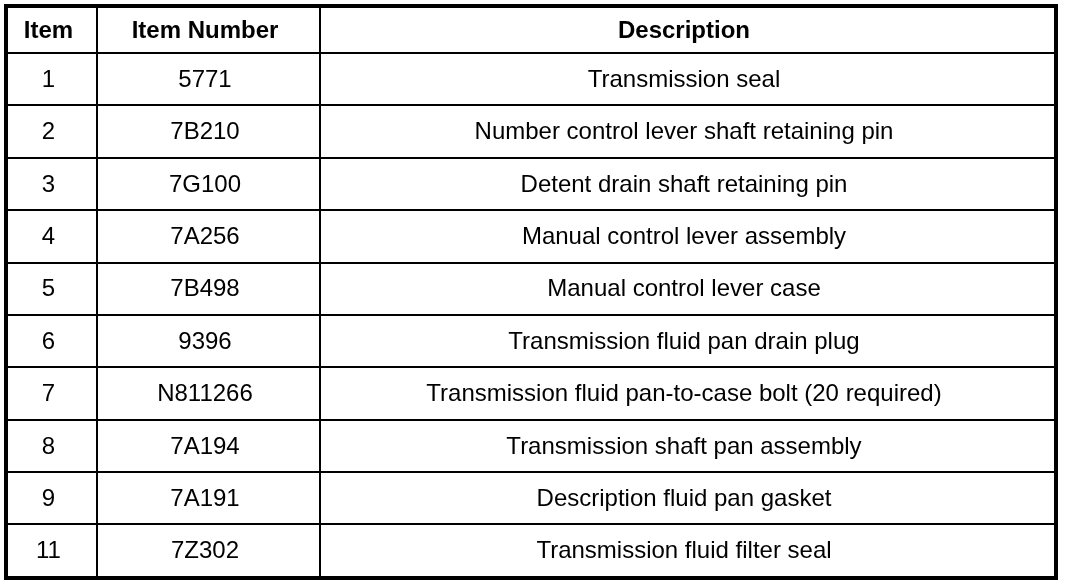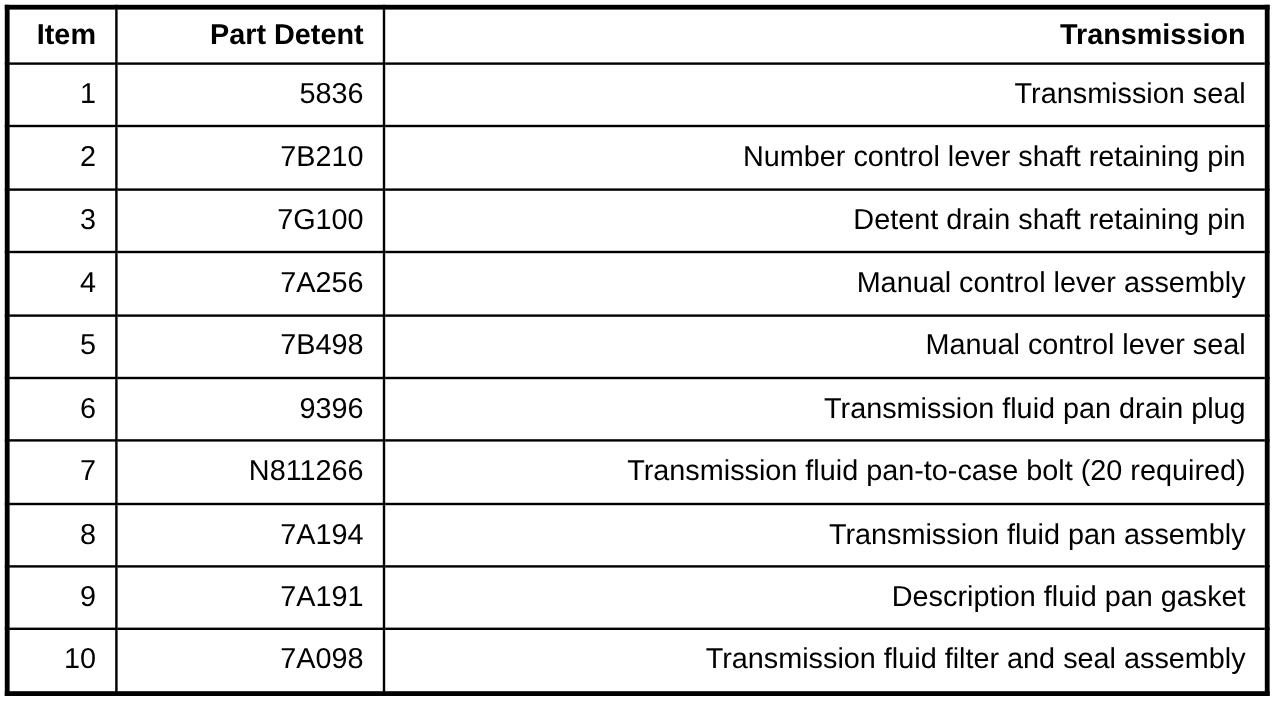--- a/index.html
+++ b/index.html
@@ -23,21 +23,21 @@
     border-collapse: collapse;
     table-layout: fixed;
     border: 4px solid #000000;
     background: #ffffff;
   }
   .parts-table th,
   .parts-table td {
     border: 2px solid #000000;
     height: 44px;
     padding: 0 16px 0 9px;
-    text-align: right;
+    text-align: center;
     vertical-align: middle;
     font-size: 24px;
     line-height: 1.1;
     color: #000000;
     white-space: nowrap;
     overflow: hidden;
   }
   .parts-table th {
     font-weight: bold;
   }
@@ -50,69 +50,69 @@
 
 <table class="parts-table">
   <colgroup>
     <col class="col-item">
     <col class="col-part">
     <col class="col-desc">
   </colgroup>
   <thead>
     <tr>
       <th>Item</th>
-      <th>Part Detent</th>
-      <th>Transmission</th>
+      <th>Item Number</th>
+      <th>Description</th>
     </tr>
   </thead>
   <tbody>
     <tr>
       <td>1</td>
-      <td>5836</td>
+      <td>5771</td>
       <td>Transmission seal</td>
     </tr>
     <tr>
       <td>2</td>
       <td>7B210</td>
       <td>Number control lever shaft retaining pin</td>
     </tr>
     <tr>
       <td>3</td>
       <td>7G100</td>
       <td>Detent drain shaft retaining pin</td>
     </tr>
     <tr>
       <td>4</td>
       <td>7A256</td>
       <td>Manual control lever assembly</td>
     </tr>
     <tr>
       <td>5</td>
       <td>7B498</td>
-      <td>Manual control lever seal</td>
+      <td>Manual control lever case</td>
     </tr>
     <tr>
       <td>6</td>
       <td>9396</td>
       <td>Transmission fluid pan drain plug</td>
     </tr>
     <tr>
       <td>7</td>
       <td>N811266</td>
       <td>Transmission fluid pan-to-case bolt (20 required)</td>
     </tr>
     <tr>
       <td>8</td>
       <td>7A194</td>
-      <td>Transmission fluid pan assembly</td>
+      <td>Transmission shaft pan assembly</td>
     </tr>
     <tr>
       <td>9</td>
       <td>7A191</td>
       <td>Description fluid pan gasket</td>
     </tr>
     <tr>
-      <td>10</td>
-      <td>7A098</td>
-      <td>Transmission fluid filter and seal assembly</td>
+      <td>11</td>
+      <td>7Z302</td>
+      <td>Transmission fluid filter seal</td>
     </tr>
   </tbody>
 </table>
 
 </body></html>

